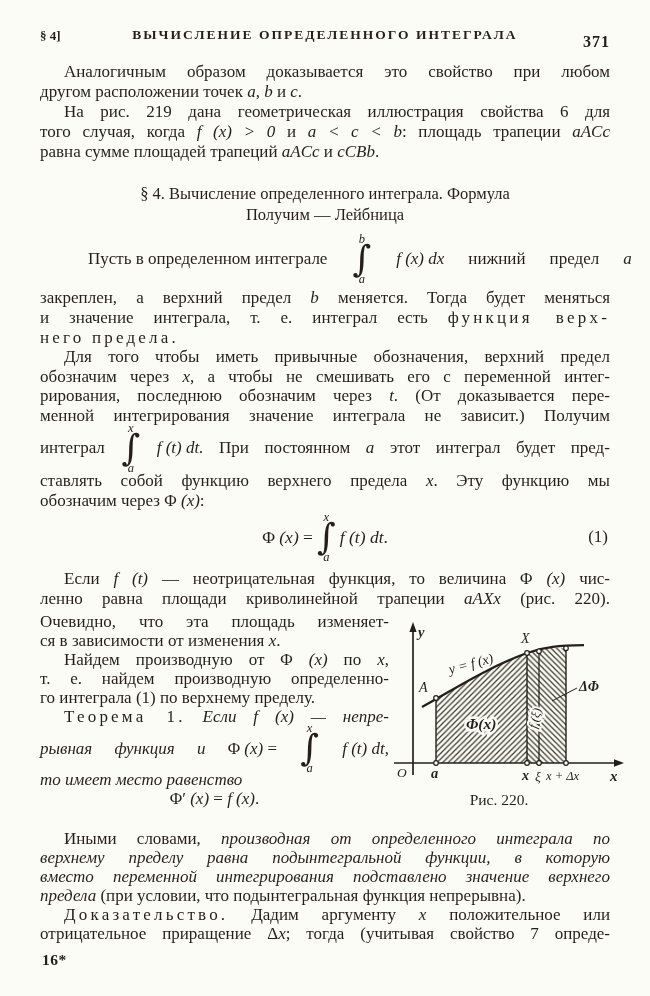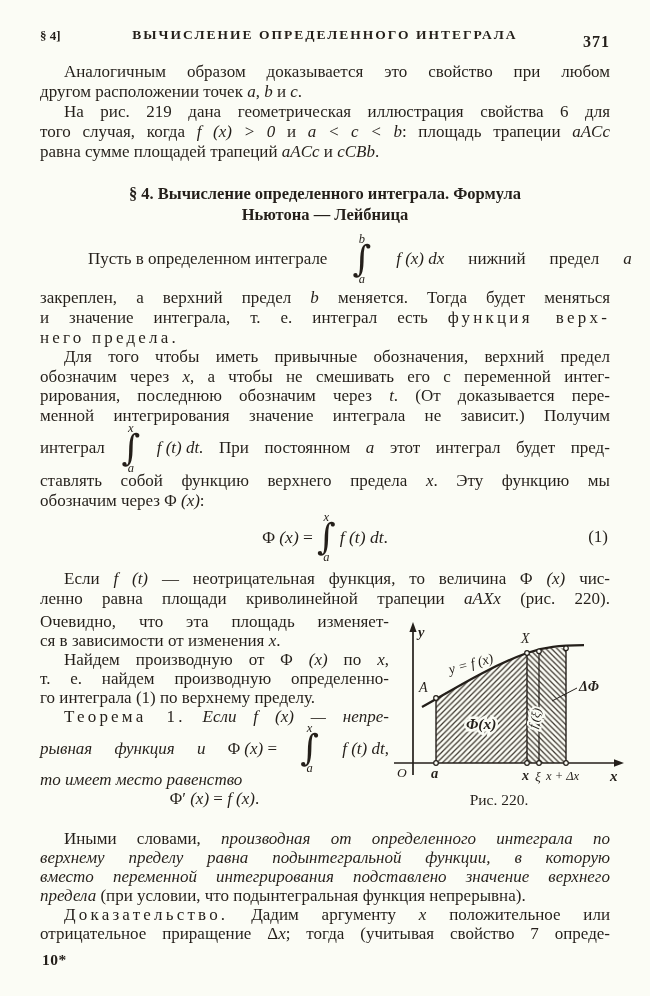--- a/index.html
+++ b/index.html
@@ -17,21 +17,21 @@
   .lh20 .line{height:20px;line-height:20px;}
   .lh21 .line{height:21px;line-height:21px;}
   .lh195 .line{height:19.5px;line-height:19.5px;}
   .lh19 .line{height:19px;line-height:19px;}
   .line{text-align:justify;text-align-last:justify;white-space:nowrap;}
   .line.last{text-align:center;text-align-last:left;}
   .line.center{text-align:center;text-align-last:center;}
   .line.ind{text-indent:24px;}
   .flexline{display:flex;justify-content:space-between;align-items:center;text-indent:0;white-space:nowrap;}
   .flexline.ind{padding-left:24px;}
-  #heading{font-weight:bold;font-size:16.5px;text-align:center;}
+  #heading{font-weight:normal;font-size:16.5px;text-align:center;}
   
   .run-r{font-style:normal;}
   .run-i{font-style:italic;}
   .run-s{letter-spacing:3.2px;}
   
   .intwrap{display:inline-flex;flex-direction:column;align-items:center;line-height:1;
            vertical-align:middle;margin:0 1px;}
   .intwrap .lim{font-size:12.5px;line-height:1;font-style:italic;}
   .intwrap .lim.up{margin-bottom:-2px;}
   .intwrap .lim.dn{margin-top:-3px;}
@@ -60,21 +60,21 @@
   <div class="block lh20" style="top:62px" id="blockA">
       <div class="line ind"><span class="run-r">Аналогичным образом доказывается это свойство при любом</span></div>
       <div class="line last"><span class="run-r">другом расположении точек </span><span class="run-i">a</span><span class="run-r">, </span><span class="run-i">b</span><span class="run-r"> и </span><span class="run-i">c</span><span class="run-r">.</span></div>
       <div class="line ind"><span class="run-r">На рис. 219 дана геометрическая иллюстрация свойства 6 для</span></div>
       <div class="line "><span class="run-r">того случая, когда </span><span class="run-i">f (x) &gt; 0</span><span class="run-r"> и </span><span class="run-i">a &lt; c &lt; b</span><span class="run-r">: площадь трапеции </span><span class="run-i">aACc</span></div>
       <div class="line last"><span class="run-r">равна сумме площадей трапеций </span><span class="run-i">aACc</span><span class="run-r"> и </span><span class="run-i">cCBb</span><span class="run-r">.</span></div>
     </div>
 
   <div class="block lh21" style="top:183px" id="heading">
       <div class="line center"><span class="run-r">§ 4. Вычисление определенного интеграла. Формула</span></div>
-      <div class="line center"><span class="run-r">Ньютона — Лейбница</span></div>
+      <div class="line center"><span class="run-r">Получим — Лейбница</span></div>
     </div>
 
   <div class="block lh20" style="top:230px" id="blockB">
       <div class="line ind flexline" style="height: 58px;">
         <span class="run-r">Пусть в определенном интеграле</span>
         <span class="intwrap">
           <span class="lim up">b</span>
           <span class="isym">∫</span>
           <span class="lim dn">a</span>
         </span>
@@ -214,15 +214,15 @@
 
   <div class="block lh19" style="top:829px" id="blockE">
       <div class="line ind"><span class="run-r">Иными словами, </span><span class="run-i">производная от определенного интеграла по</span></div>
       <div class="line "><span class="run-i">верхнему пределу равна подынтегральной функции, в которую</span></div>
       <div class="line "><span class="run-i">вместо переменной интегрирования подставлено значение верхнего</span></div>
       <div class="line last"><span class="run-i">предела</span><span class="run-r"> (при условии, что подынтегральная функция непрерывна).</span></div>
       <div class="line ind"><span class="run-s">Доказательство.</span><span class="run-r"> Дадим аргументу </span><span class="run-i">x</span><span class="run-r"> положительное или</span></div>
       <div class="line "><span class="run-r">отрицательное приращение Δ</span><span class="run-i">x</span><span class="run-r">; тогда (учитывая свойство 7 опреде-</span></div>
     </div>
 
-  <div id="footer">10*</div>
+  <div id="footer">16*</div>
 
 </div>
 
 </body></html>

